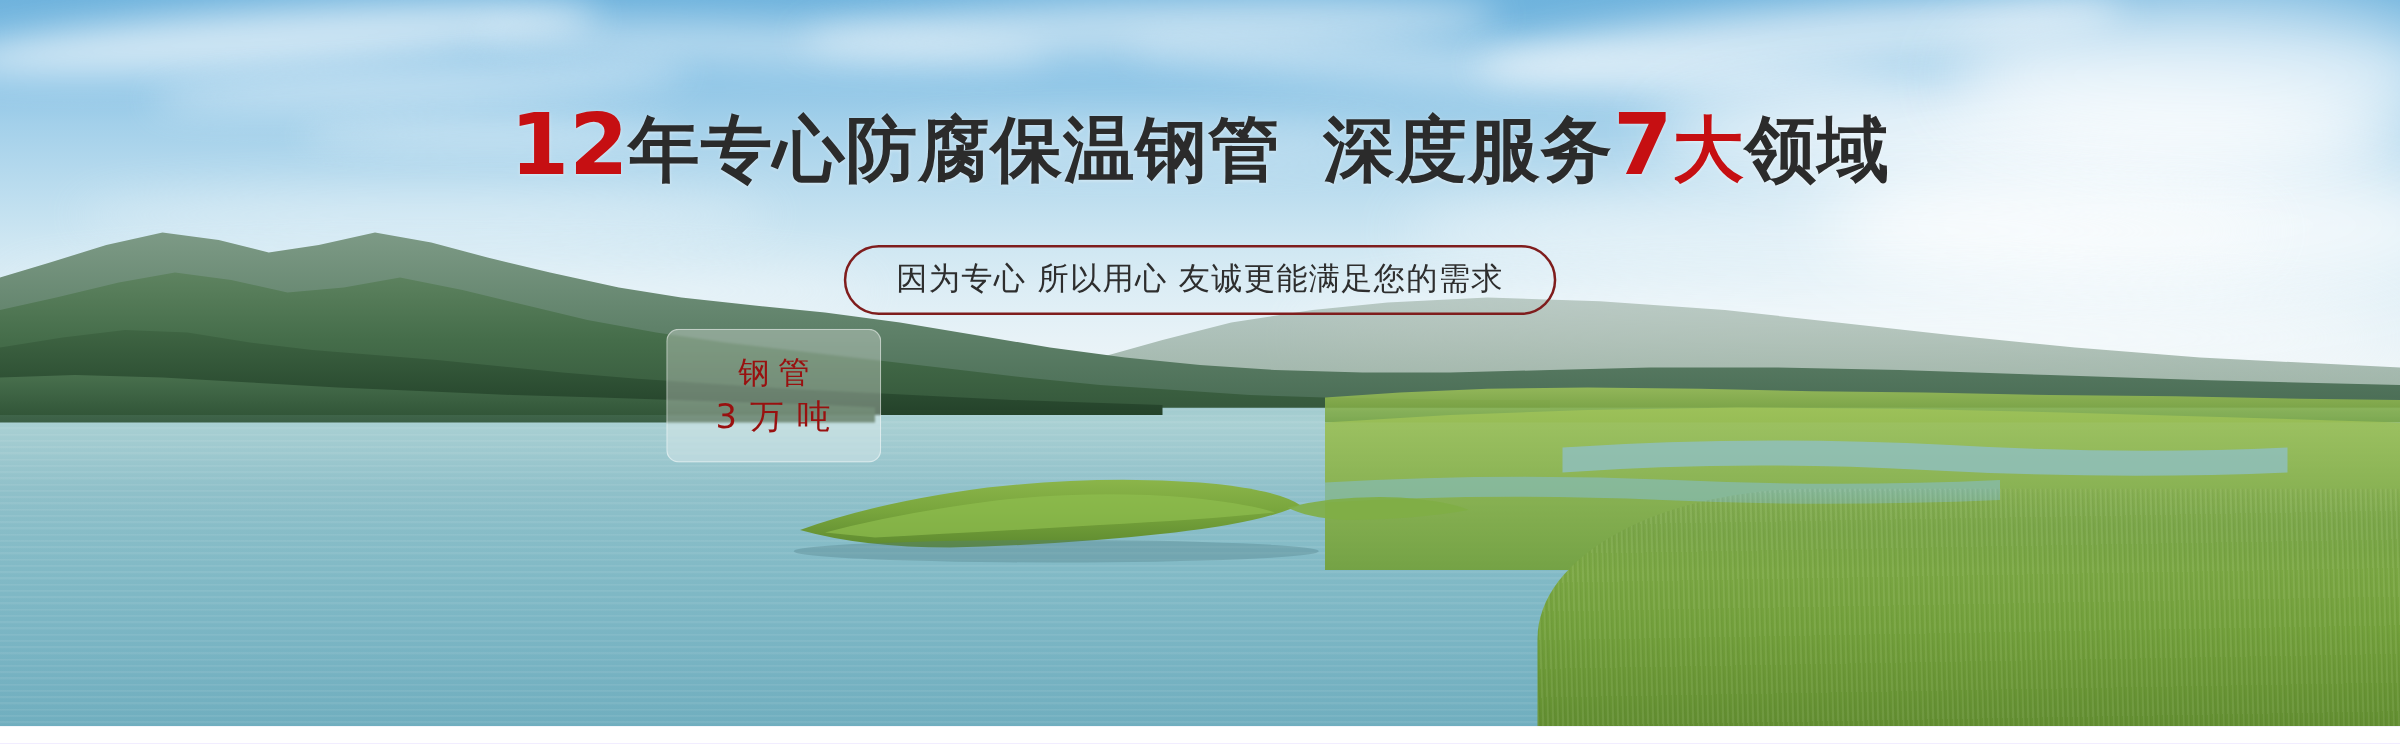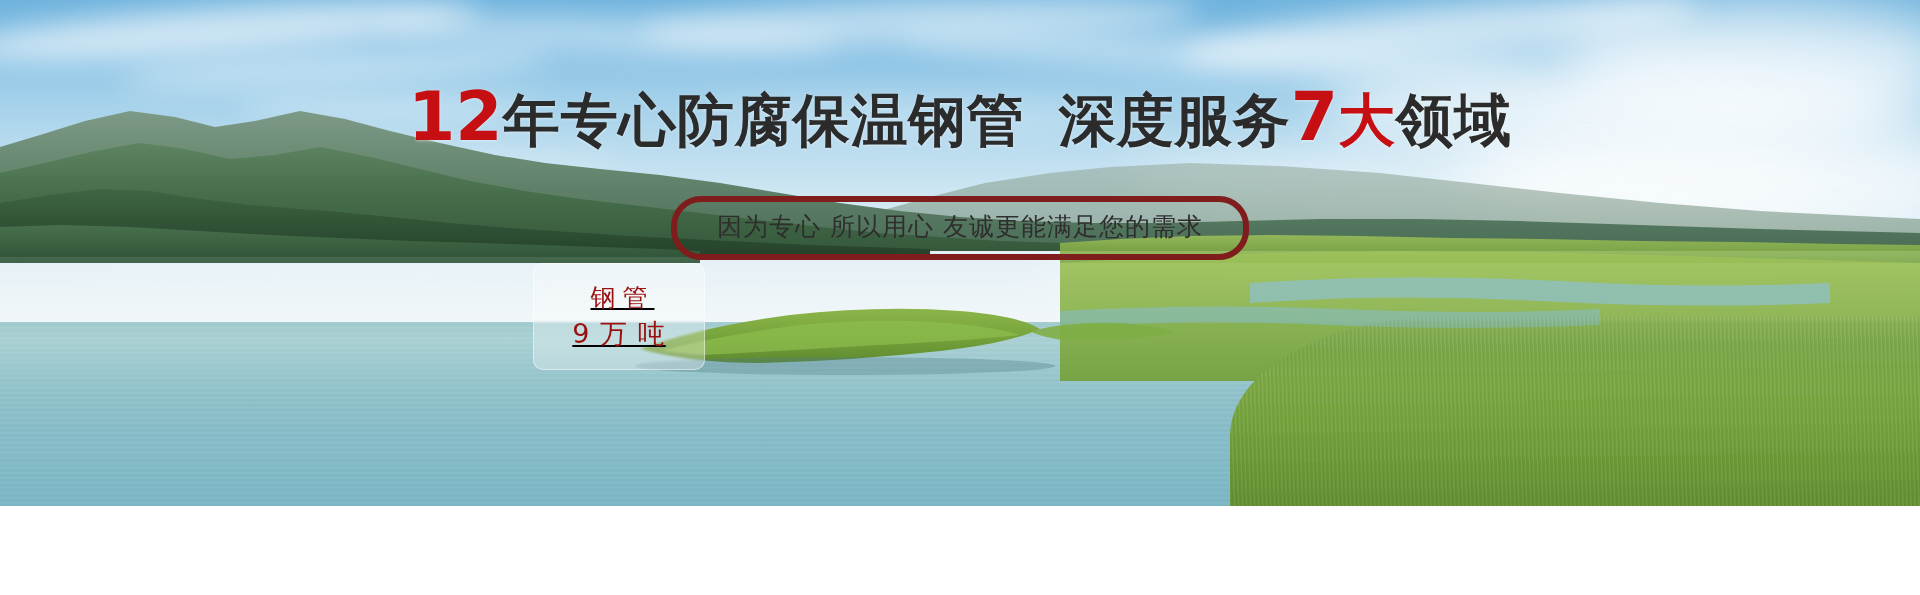--- a/index.html
+++ b/index.html
@@ -8,21 +8,21 @@
     padding: 0;
     background: #ffffff;
   }
   body {
     font-family: "Liberation Sans", "DejaVu Sans", sans-serif;
   }
 
   .banner {
     position: relative;
     width: 1920px;
-    height: 506px;
+    height: 581px;
     overflow: hidden;
     background: #c4b5fd;
   }
 
   
   .sky {
     position: absolute;
     left: 0; top: 0;
     width: 1920px;
     height: 330px;
@@ -172,21 +172,21 @@
     display: inline-block;
     width: 34px;
   }
 
   .subtitle-pill {
     position: absolute;
     left: 50%;
     transform: translateX(-50%);
     top: 196px;
     padding: 9px 40px 11px 40px;
-    border: 6px solid #7f1d1d;
+    border: 2px solid #7f1d1d;
     border-radius: 30px;
     font-family: "DejaVu Sans", "Liberation Sans", sans-serif;
     font-size: 25px;
     line-height: 32px;
     letter-spacing: 1px;
     color: #2e2e2e;
     white-space: nowrap;
     background: transparent;
   }
 
@@ -202,21 +202,20 @@
     width: 170px;
     height: 105px;
     border-radius: 10px;
     background: rgba(255,255,255,0.30);
     border: 1px solid rgba(255,255,255,0.45);
     display: flex;
     flex-direction: column;
     align-items: center;
     justify-content: center;
     backdrop-filter: blur(1px);
-    text-decoration: underline;
   }
   .card-label {
     font-family: "DejaVu Sans", "Liberation Sans", sans-serif;
     font-size: 25px;
     line-height: 34px;
     letter-spacing: 7px;
     text-indent: 7px;
     font-weight: 400;
     color: #99100f;
   }
@@ -359,21 +358,21 @@
     <div class="headline">
       <span class="num">12</span><span>年</span><span>专心防腐保温钢管</span><span class="gap"></span><span>深度服务</span><span class="num">7</span><span class="red">大</span><span>领域</span>
     </div>
 
     <div class="subtitle-pill">因为专心 所以用心  友诚更能满足您的需求</div>
 
     <div class="cards">
 
       <div class="card">
         <div class="card-label">钢管</div>
-        <div class="card-value"><span>9 万 吨</span></div>
+        <div class="card-value"><span>3 万 吨</span></div>
       </div>
 
 
 
     </div>
 
   </div>
 </div>
 
 </body></html>

